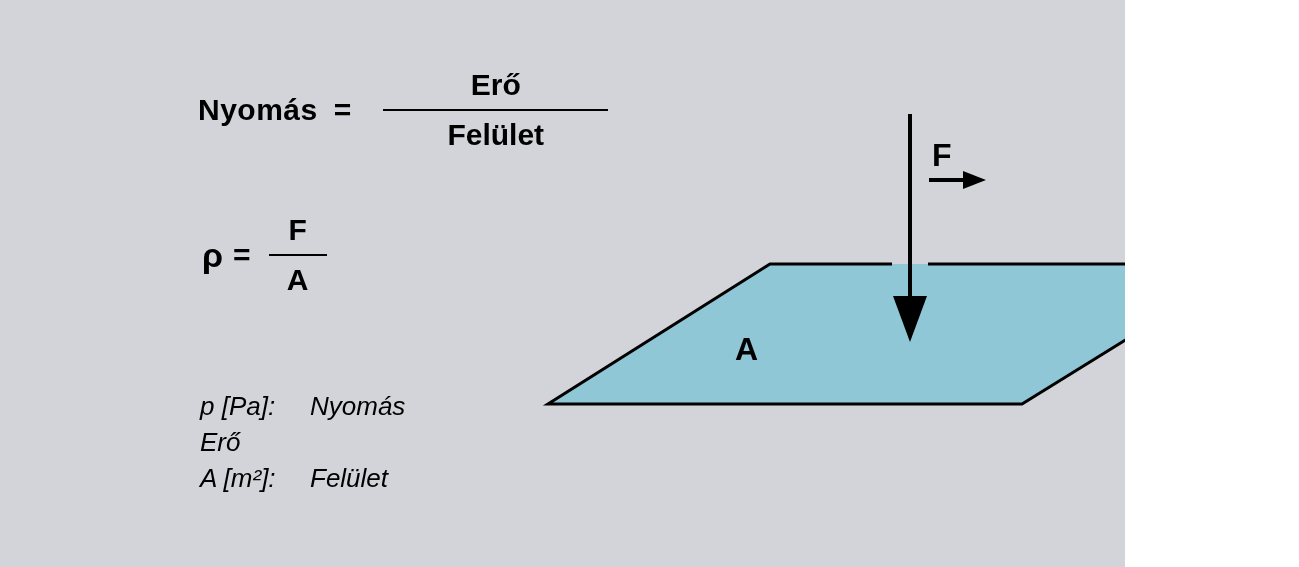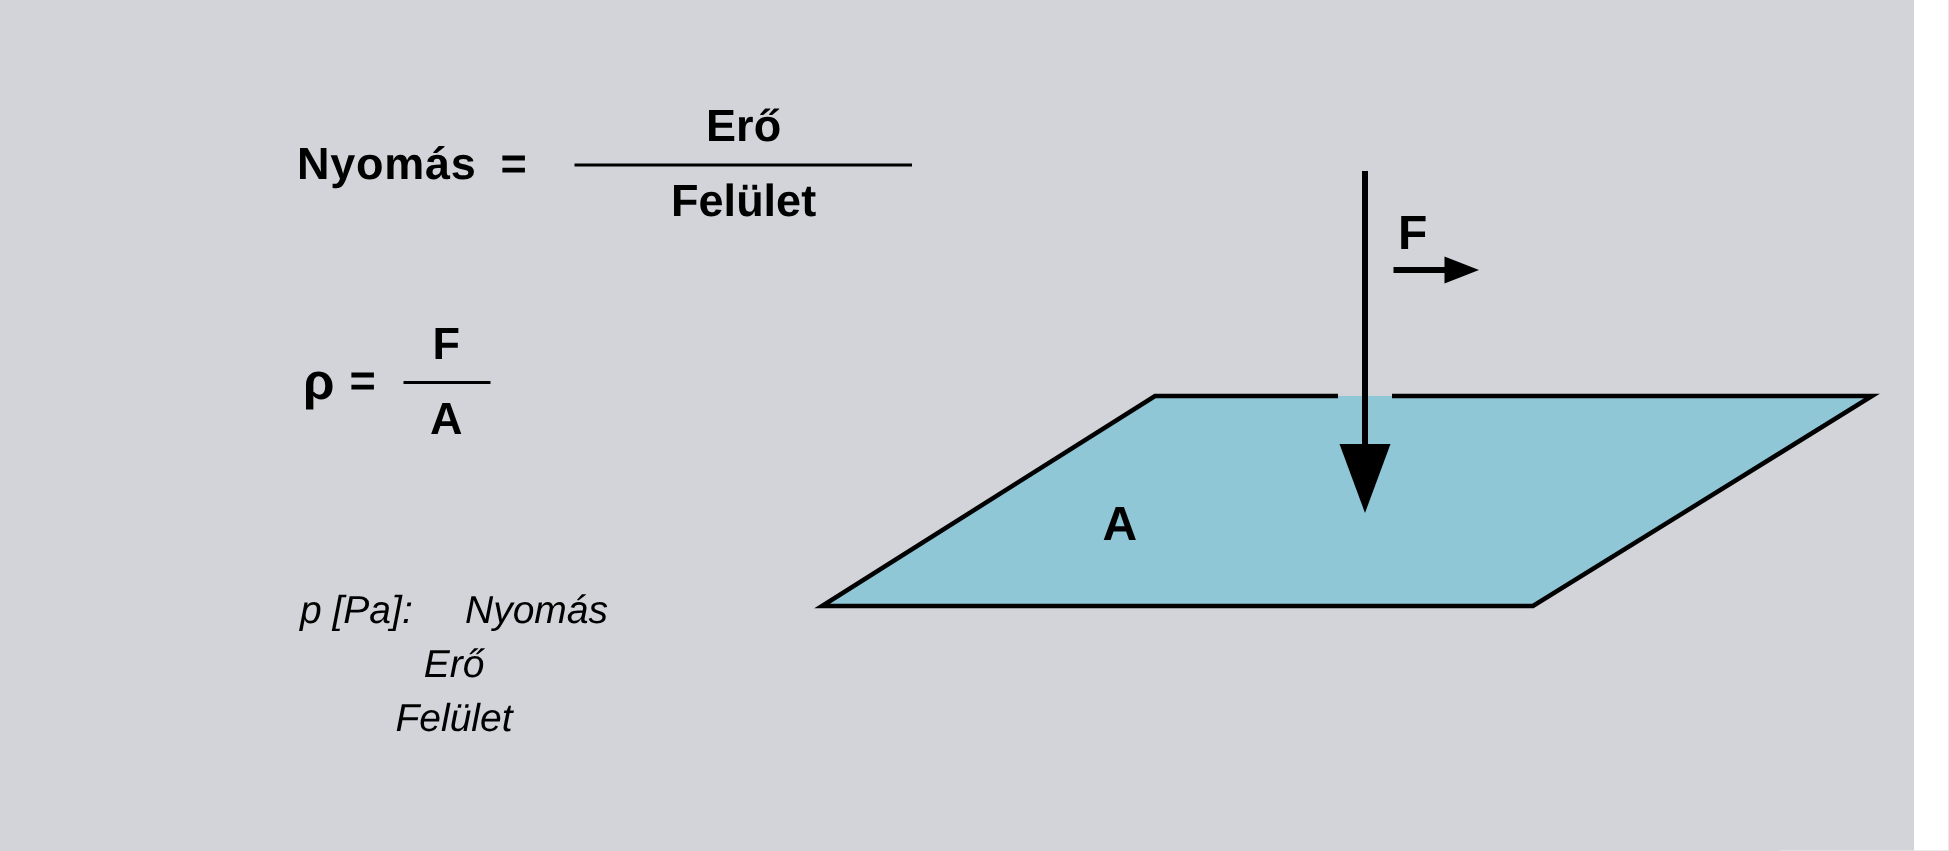--- a/index.html
+++ b/index.html
@@ -1,20 +1,20 @@
 <!DOCTYPE html>
 <html><head>
   <meta charset="utf-8">
   <style>
     html, body { margin: 0; padding: 0; }
     body { font-family: "Liberation Sans", sans-serif; }
 
     .canvas {
       position: relative;
-      width: 1276px;
+      width: 1125px;
       height: 567px;
       background: #d2d4d9;
       overflow: hidden;
       color: #000;
     }
 
     
     .formula1 {
       position: absolute;
       left: 198px;
@@ -49,21 +49,21 @@
     .f2-frac { width: 58px; margin-left: 18px; }
 
     
     .legend {
       position: absolute;
       left: 200px;
       top: 388px;
       font-style: italic;
       font-size: 26px;
     }
-    .legend-row { display: flex; line-height: 36px; justify-content: center; }
+    .legend-row { display: flex; line-height: 36px; }
     .legend-sym { width: 110px; }
 
     
     .diagram-svg {
       position: absolute;
       left: 0;
       top: 0;
     }
     .diagram-svg text { font-family: "Liberation Sans", sans-serif; }
   </style>
@@ -94,20 +94,21 @@
 
   <div class="legend">
     <div class="legend-row">
       <span class="legend-sym">p [Pa]:</span>
       <span class="legend-label">Nyomás</span>
     </div>
     <div class="legend-row">
       <span class="legend-label">Erő</span>
     </div>
     <div class="legend-row">
+      <span class="legend-sym">A [m²]:</span>
       <span class="legend-label">Felület</span>
     </div>
   </div>
 
   <svg class="diagram-svg" width="1299" height="567" viewBox="0 0 1299 567">
 
     <polygon points="770,264 1248,264 1022,404 548,404" fill="#8fc7d7"></polygon>
 
     <path d="M 892,264 L 770,264 L 548,404 L 1022,404 L 1248,264 L 928,264" fill="none" stroke="#000000" stroke-width="3"></path>
 

